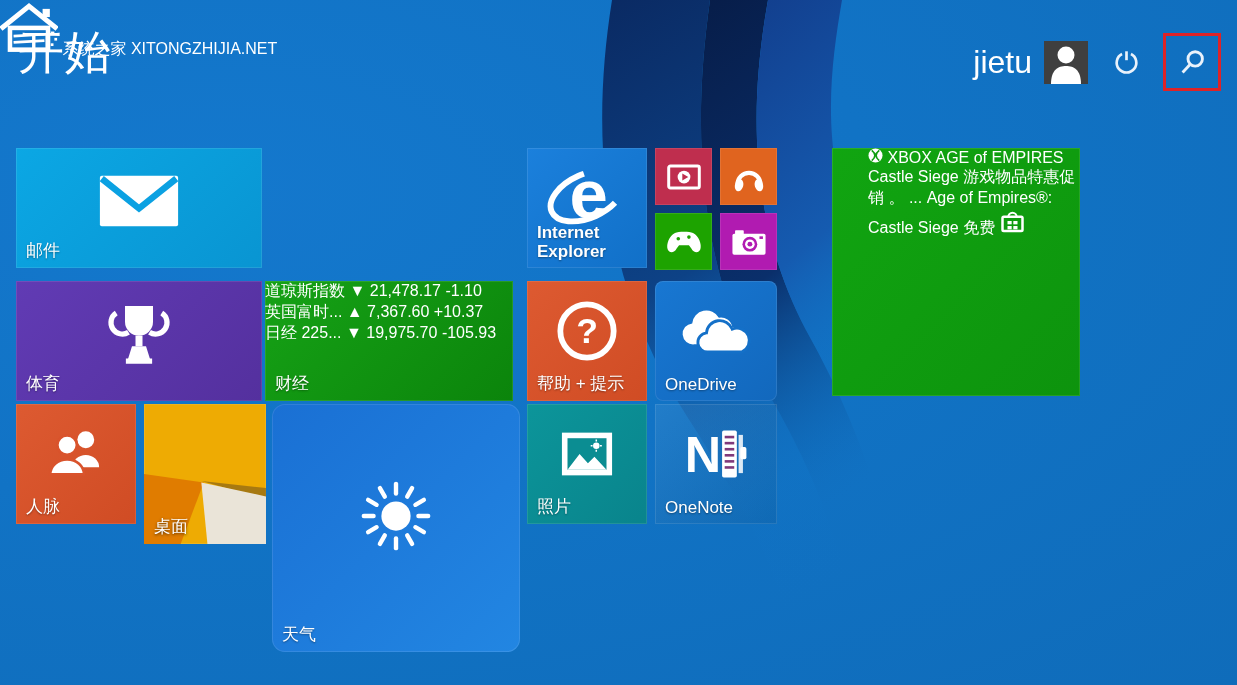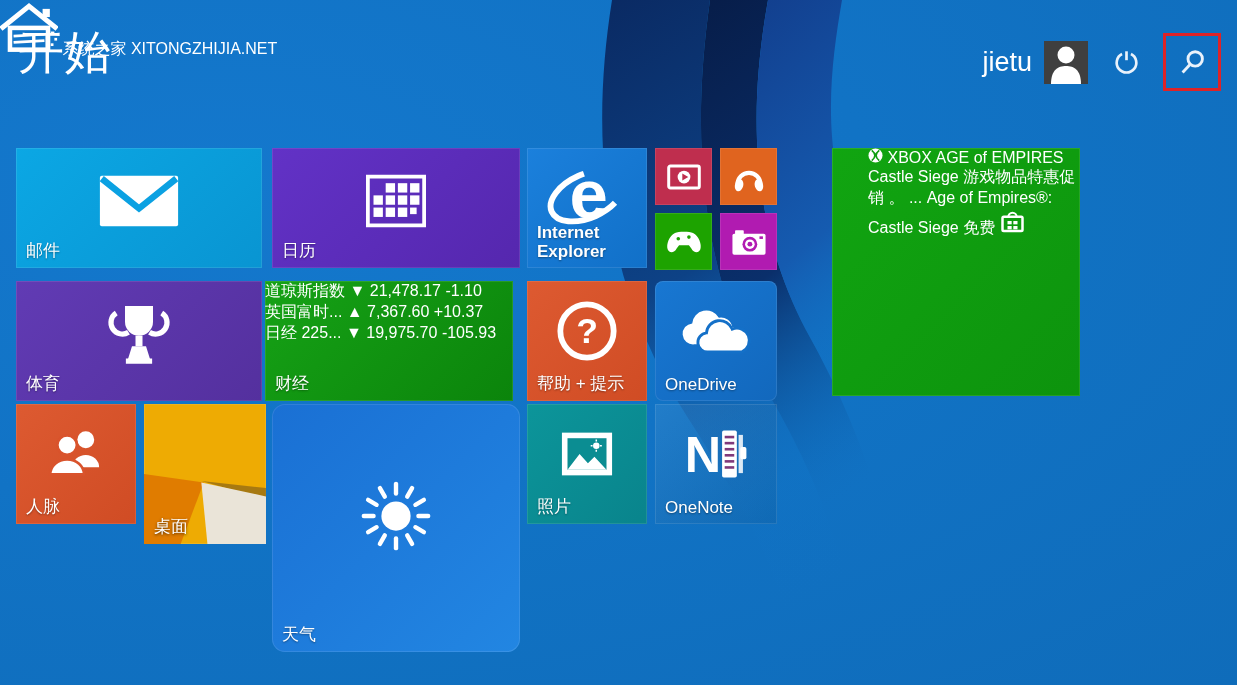--- a/index.html
+++ b/index.html
@@ -6,21 +6,21 @@
   #screen{
     position:relative;width:1237px;height:685px;overflow:hidden;
     background:radial-gradient(ellipse at 18% 28%, #1478cd 0%, #1173c5 45%, #0f6cba 100%);
     font-family:"Liberation Sans","DejaVu Sans",sans-serif;color:#fff;
     -webkit-font-smoothing:antialiased;
   }
   .bg-ribbons{position:absolute;left:0;top:0;z-index:0;}
   
   .page-title{position:absolute;left:18px;top:22px;font-size:46px;font-weight:300;letter-spacing:1px;z-index:3;}
   .userbar{position:absolute;top:33px;right:16px;height:58px;display:flex;align-items:center;z-index:3;}
-  .username{font-size:27px;font-weight:300;margin-right:12px;cursor:default;}
+  .username{font-size:32px;font-weight:300;margin-right:12px;cursor:default;}
   .avatar{width:44px;height:43px;background:#3f3f3f;display:flex;align-items:flex-end;justify-content:center;overflow:hidden;}
   .power-btn{margin-left:26px;margin-right:24px;display:flex;align-items:center;}
   .search-btn{width:52px;height:52px;border:3px solid #df2327;display:flex;align-items:center;justify-content:center;}
   
   .tile{position:absolute;overflow:hidden;box-sizing:border-box;z-index:2;cursor:pointer;
         box-shadow:inset 0 0 0 1px rgba(255,255,255,.10);}
   .tile .label{position:absolute;left:10px;bottom:6px;font-size:17px;color:#fff;
         text-shadow:0 1px 2px rgba(0,0,0,.4);white-space:nowrap;}
   .tile .icon{position:absolute;left:50%;top:44%;transform:translate(-50%,-50%);display:flex;}
   .sheen{background-image:linear-gradient(135deg,rgba(255,255,255,.07),rgba(0,0,0,.07));}
@@ -138,41 +138,20 @@
   <div class="tile sheen t-mail">
     <span class="icon">
       <svg width="82" height="54" viewBox="0 0 88 58">
         <rect x="2" y="2" width="84" height="54" rx="2" fill="#fff"></rect>
         <path d="M4,5 L44,37 L84,5" fill="none" stroke="#0ba1e2" stroke-width="7"></path>
       </svg>
     </span>
     <span class="label">邮件</span>
   </div>
 
-  <div class="tile sheen t-calendar">
-    <span class="icon">
-      <svg width="60" height="54" viewBox="0 0 64 56">
-        <rect x="2" y="2" width="60" height="52" fill="none" stroke="#fff" stroke-width="4"></rect>
-        <g fill="#fff">
-          <rect x="21" y="9" width="10" height="10"></rect>
-            <rect x="34" y="9" width="10" height="10"></rect>
-            <rect x="47" y="9" width="10" height="10"></rect>
-          <rect x="8" y="22" width="10" height="10"></rect>
-            <rect x="21" y="22" width="10" height="10"></rect>
-            <rect x="34" y="22" width="10" height="10"></rect>
-            <rect x="47" y="22" width="10" height="10"></rect>
-          <rect x="8" y="35" width="10" height="10"></rect>
-            <rect x="21" y="35" width="10" height="10"></rect>
-            <rect x="34" y="35" width="10" height="10"></rect>
-          <rect x="47" y="35" width="7" height="7"></rect>
-        </g>
-      </svg>
-    </span>
-    <span class="label">日历</span>
-  </div>
 
   <div class="tile sheen t-ie">
     <span class="icon" style="top:40%">
       <svg width="84" height="84" viewBox="0 0 100 100">
         <text x="52" y="76" font-size="82" font-weight="bold" fill="#fff" text-anchor="middle">e</text>
         <ellipse cx="50" cy="50" rx="46" ry="26" fill="none" stroke="#fff" stroke-width="7" transform="rotate(-24 50 50)" stroke-dasharray="150 80" stroke-dashoffset="-30"></ellipse>
       </svg>
     </span>
     <span class="label" style="width:70px;white-space:normal;">Internet Explorer</span>
   </div>

